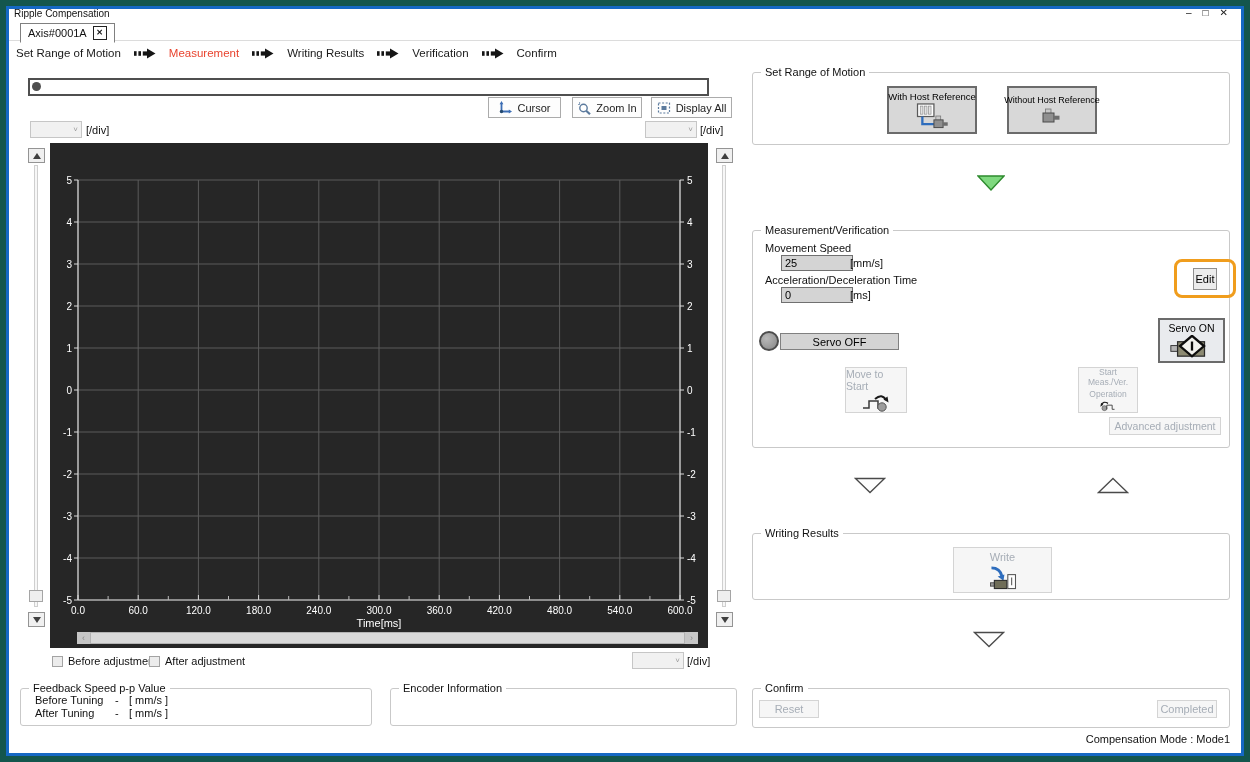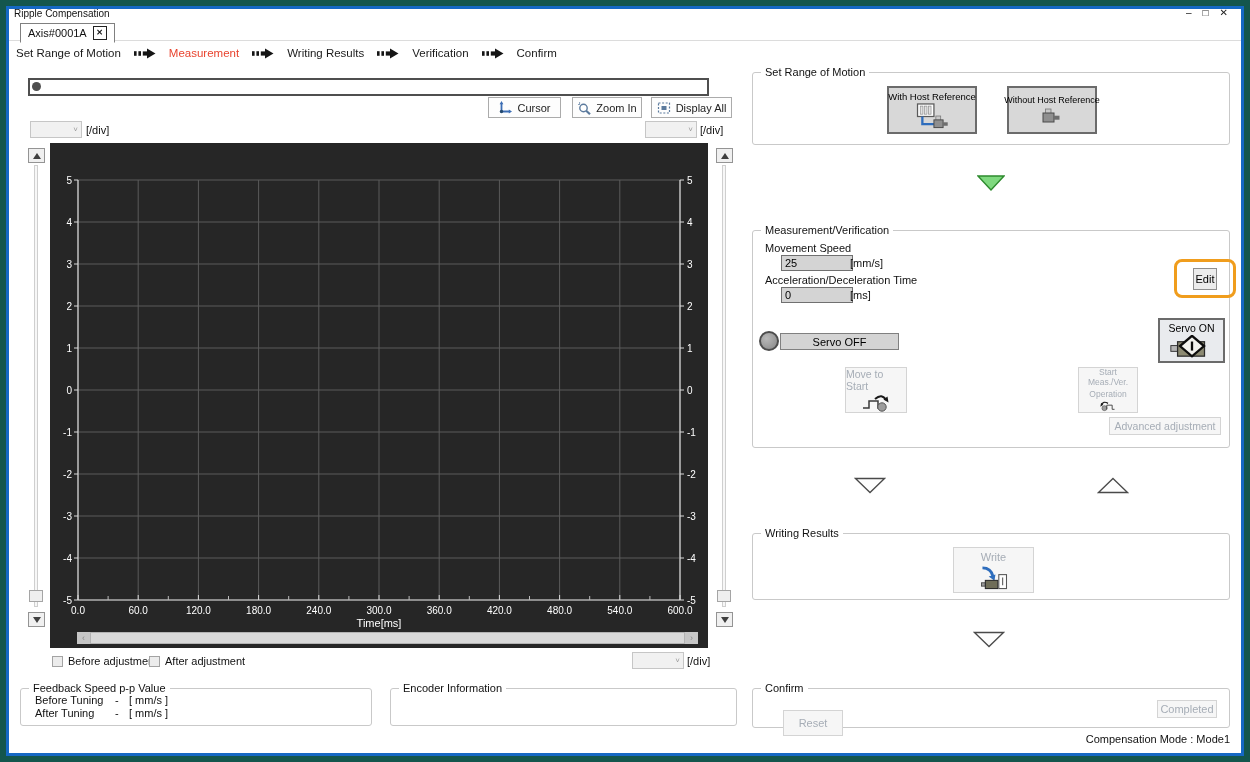--- a/index.html
+++ b/index.html
@@ -462,40 +462,40 @@
 
 <svg class="abs" style="left:854px;top:477px;" width="32" height="17" viewBox="0 0 32 17">
   <polygon points="1.5,1.5 30.5,1.5 16,15.5" fill="#fdfdfd" stroke="#4a4a4a" stroke-width="1.3"></polygon>
 </svg>
 <svg class="abs" style="left:1097px;top:477px;" width="32" height="17" viewBox="0 0 32 17">
   <polygon points="16,1.5 30.5,15.5 1.5,15.5" fill="#fdfdfd" stroke="#4a4a4a" stroke-width="1.3"></polygon>
 </svg>
 
 <div class="groupbox" style="left:752px;top:533px;width:478px;height:67px;">
   <span class="legend">Writing Results</span>
-  <div class="btn btn-disabled btn-col" style="left:200px;top:13px;width:81px;height:46px;">
+  <div class="btn btn-disabled btn-col" style="left:200px;top:13px;width:99px;height:46px;">
     <span>Write</span>
     <svg width="30" height="25" viewBox="0 0 30 26">
       <path d="M3,3 q9,0 11,9" fill="none" stroke="#2e6dbd" stroke-width="3"></path>
       <polygon points="15.5,16.5 9.5,12 16.5,10" fill="#2e6dbd"></polygon>
       <rect x="2" y="18.5" width="4" height="3.5" fill="#999999" stroke="#333" stroke-width="0.8"></rect>
       <rect x="6" y="16" width="13" height="8.5" fill="#6f6d58" stroke="#2a2a2a" stroke-width="1.1"></rect>
       <rect x="20" y="10" width="8" height="14.5" fill="#fdfdfd" stroke="#555" stroke-width="1.1"></rect>
       <line x1="24" y1="13" x2="24" y2="21" stroke="#555" stroke-width="1.1"></line>
     </svg>
   </div>
 </div>
 
 <svg class="abs" style="left:973px;top:631px;" width="32" height="17" viewBox="0 0 32 17">
   <polygon points="1.5,1.5 30.5,1.5 16,15.5" fill="#fdfdfd" stroke="#4a4a4a" stroke-width="1.3"></polygon>
 </svg>
 
 <div class="groupbox" style="left:752px;top:688px;width:478px;height:40px;">
   <span class="legend">Confirm</span>
-  <div class="btn btn-disabled" style="left:30px;top:11px;width:60px;height:26px;margin-top:10px;">
+  <div class="btn btn-disabled" style="left:6px;top:11px;width:60px;height:18px;">
     <span>Reset</span>
   </div>
   <div class="btn btn-disabled" style="left:404px;top:11px;width:60px;height:18px;">
     <span>Completed</span>
   </div>
 </div>
 
 <div class="comp-mode" style="right:20px;top:733px;">Compensation Mode : Mode1</div>
 
 </body></html>

